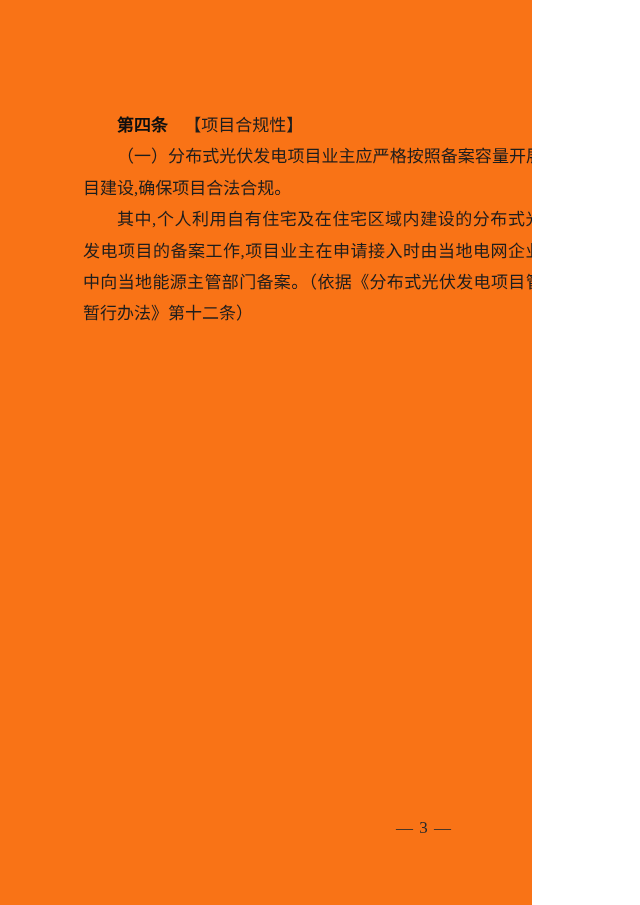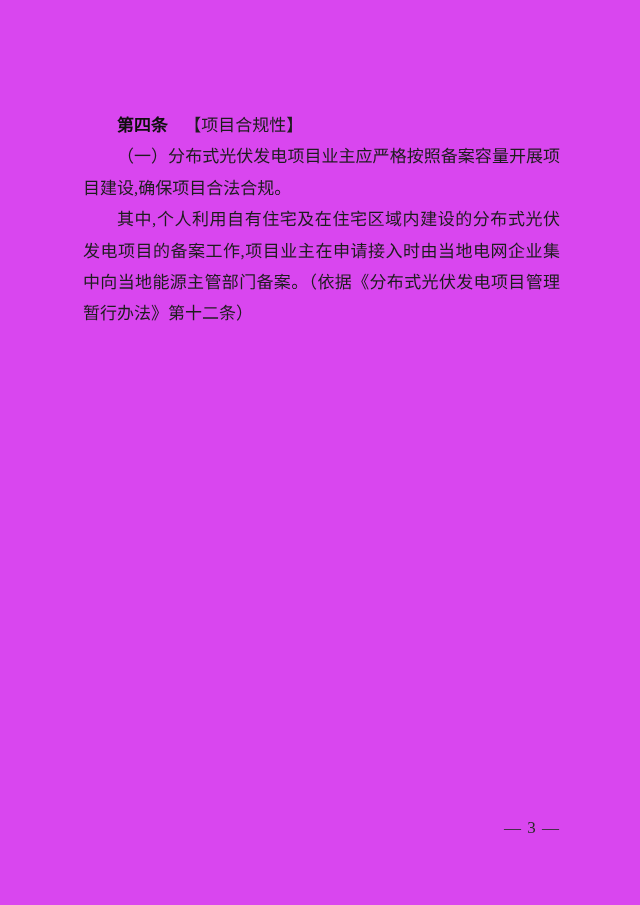--- a/index.html
+++ b/index.html
@@ -2,23 +2,23 @@
 <html lang="zh-CN"><head>
 <meta charset="utf-8">
 <style>
   html, body {
     margin: 0;
     padding: 0;
     background: #ffffff;
   }
   .page {
     position: relative;
-    width: 640px;
+    width: 532px;
     height: 905px;
-    background: #d946ef;
+    background: #f97316;
     overflow: hidden;
     font-family: "Liberation Serif", "DejaVu Serif", serif;
   }
   .text-block {
     position: absolute;
     left: 83px;
     top: 110px;
     width: 477px;
     font-size: 17px;
     line-height: 31.4px;

